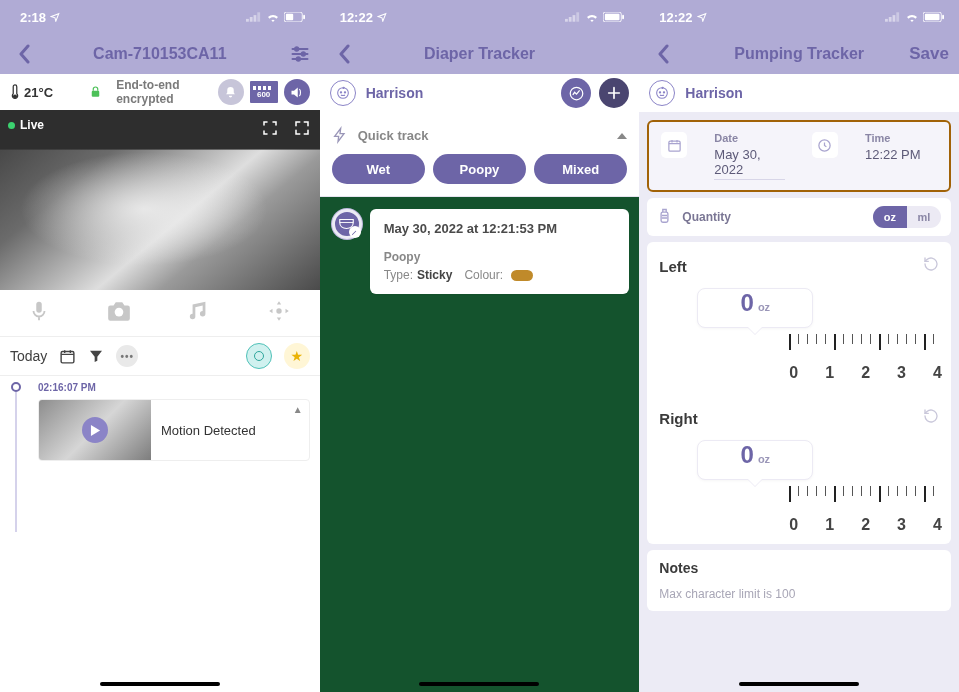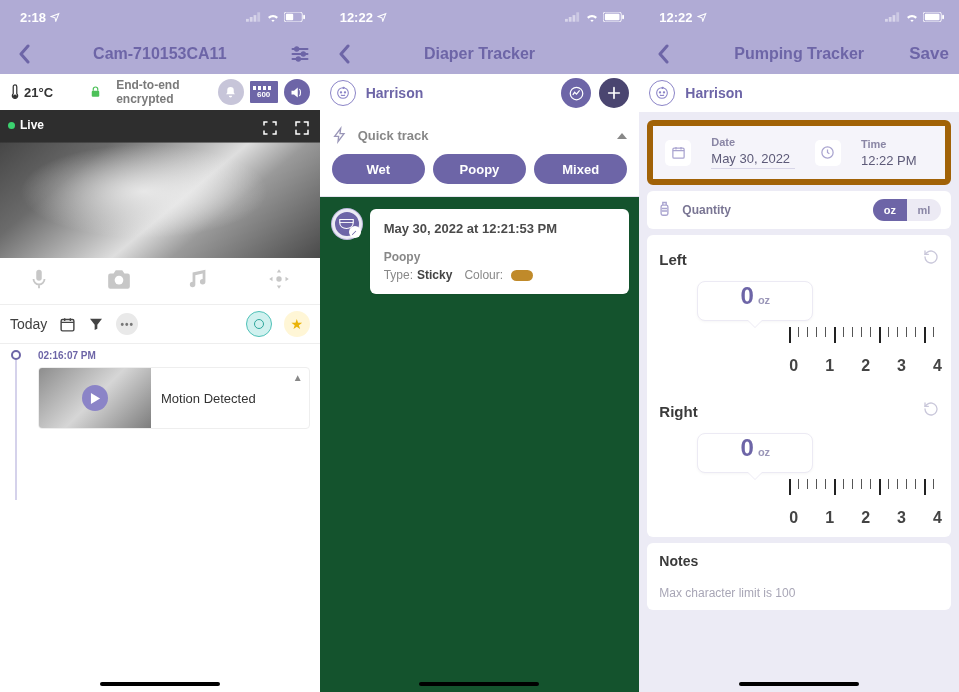--- a/index.html
+++ b/index.html
@@ -17,21 +17,21 @@
   .nav-title { position:absolute; left:0; right:0; text-align:center; font-size:16px; font-weight:700; color:#6d65a7; pointer-events:none;}
   .nav-right { position:absolute; right:10px; display:flex; align-items:center; gap:8px;}
   .nav-right-btn { color:#6d65a7; font-weight:700; font-size:17px;}
   
   .s1-info { height: 36px; display:flex; align-items:center; justify-content:space-between; padding: 0 10px; background:#fff;}
   .s1-temp { display:flex; align-items:center; gap:4px; font-size:13px; font-weight:600; color:#333;}
   .s1-enc { display:flex; align-items:center; gap:16px; font-size:12px; font-weight:700; color:#7a7a7a;}
   .s1-enc .lock { color:#4dc159; font-size:10px;}
   .s1-ctrl { display:flex; align-items:center; gap:6px;}
   .circ-btn { width:26px; height:26px; border-radius:50%; display:flex; align-items:center; justify-content:center; }
-  .s1-video { position:relative; width:100%; height:148px; background: linear-gradient(140deg,#3a3a3a 0%, #6b6b6b 30%, #bcbcbc 50%, #dedede 58%, #9a9a9a 70%, #4a4a4a 100%); }
+  .s1-video { position:relative; width:100%; height:180px; background: linear-gradient(140deg,#3a3a3a 0%, #6b6b6b 30%, #bcbcbc 50%, #dedede 58%, #9a9a9a 70%, #4a4a4a 100%); }
   .s1-video::before{content:"";position:absolute;inset:0;background:
      radial-gradient(ellipse 55% 45% at 45% 55%, rgba(240,240,240,.85), rgba(240,240,240,0) 70%),
      linear-gradient(#2e2e2e,#2e2e2e) 0 0/100% 22% no-repeat;
   }
   .live-badge { position:absolute; top:8px; left:8px; display:flex; align-items:center; gap:5px; color:#fff; font-size:12px; font-weight:600;}
   .live-dot { width:7px; height:7px; border-radius:50%; background:#3bd16f;}
   .vid-top-right { position:absolute; top:8px; right:8px; display:flex; gap:12px;}
   .vid-ic { width:20px; height:20px; display:flex; align-items:center; justify-content:center; color:#fff;}
   .s1-act { height:46px; display:flex; align-items:center; justify-content:space-around; background:#fff;}
   .s1-act .ic { color:#c7c7c7; }
@@ -72,21 +72,21 @@
   .entry-ic { width:30px;height:30px;border-radius:50%; background:#6d65a7; border:3px solid #ecebf5; box-shadow:0 0 0 1px #bdb8dd; display:flex; align-items:center; justify-content:center; position:relative;}
   .entry-edit { position:absolute; right:-2px; bottom:-2px; width:12px; height:12px; border-radius:50%; background:#fff; display:flex; align-items:center; justify-content:center;}
   .entry-card { flex:1; background:#fff; border-radius:6px; padding:12px 14px; margin-left:6px; box-shadow:0 1px 2px rgba(0,0,0,.05);}
   .entry-date { font-size:13px; font-weight:700; color:#4a4a4a; margin-bottom:14px;}
   .entry-lbl { font-size:12px; color:#888; font-weight:600;}
   .entry-row { font-size:12px; color:#888; display:flex; gap:4px; align-items:center; margin-top:4px;}
   .entry-row b { color:#444; font-weight:700;}
   .swatch { width:22px; height:11px; border-radius:6px; background:#c08a2a; margin-left:4px;}
   
   .s3-body { flex:1; background:#ecebf5; padding:8px; display:flex; flex-direction:column; gap:6px;}
-  .box { background:#f5f4fa; border:6px solid #a16207; border-radius:6px; padding:10px 12px; display:flex; align-items:center; gap:20px;}
+  .box { background:#f5f4fa; border:2px solid #a16207; border-radius:6px; padding:10px 12px; display:flex; align-items:flex-start; gap:27px;}
   .box .isq { width:26px;height:26px;border-radius:5px;background:#fff; display:flex;align-items:center;justify-content:center; color:#a9a4cf;}
   .box-col { flex:1;}
   .lab { font-size:11px; color:#8a86a5; font-weight:600;}
   .val { font-size:13px; color:#5d5a78; margin-top:3px;}
   .sep { width:24px; text-align:center;}
   .qty-row { background:#fff; border-radius:6px; padding:8px 10px; display:flex; align-items:center; gap:10px;}
   .toggle { display:flex; background:#eceaf4; border-radius:12px; overflow:hidden; height:22px;}
   .toggle div { width:34px; display:flex; align-items:center; justify-content:center; font-size:11px; font-weight:700;}
   .toggle .on { background:#6d65a7; color:#fff;}
   .toggle .off { color:#8a86a5;}
@@ -101,21 +101,21 @@
   .ruler-wrap { padding-left: 130px; }
   .ruler { height:28px; position:relative; background-image:
       repeating-linear-gradient(to right, #555 0 1px, transparent 1px 9px);
     background-size: 9px 10px; background-position: 0 0; background-repeat:repeat-x;
   }
   .ruler::before{content:"";position:absolute;left:0;right:0;top:0;height:16px;
     background-image: repeating-linear-gradient(to right, #222 0 1.5px, transparent 1.5px 45px);
   }
   .ruler-nums { display:flex; gap:27px; padding-left:0; font-size:16px; font-weight:800; color:#444; margin-top:2px;}
   .notes { background:#fff; border-radius:6px; padding:10px 12px;}
-  .notes .t { font-size:14px; font-weight:700; color:#3b3b3b; margin-bottom:17px;}
+  .notes .t { font-size:14px; font-weight:700; color:#3b3b3b; margin-bottom:11px;}
   .notes .h { font-size:12px; color:#a8a6b6;}
   .screen:nth-child(2){background:#fff;}
 </style>
 </head>
 <body>
 
 <div class="screens">
 
 <div class="screen">
   <div class="status-bar">

